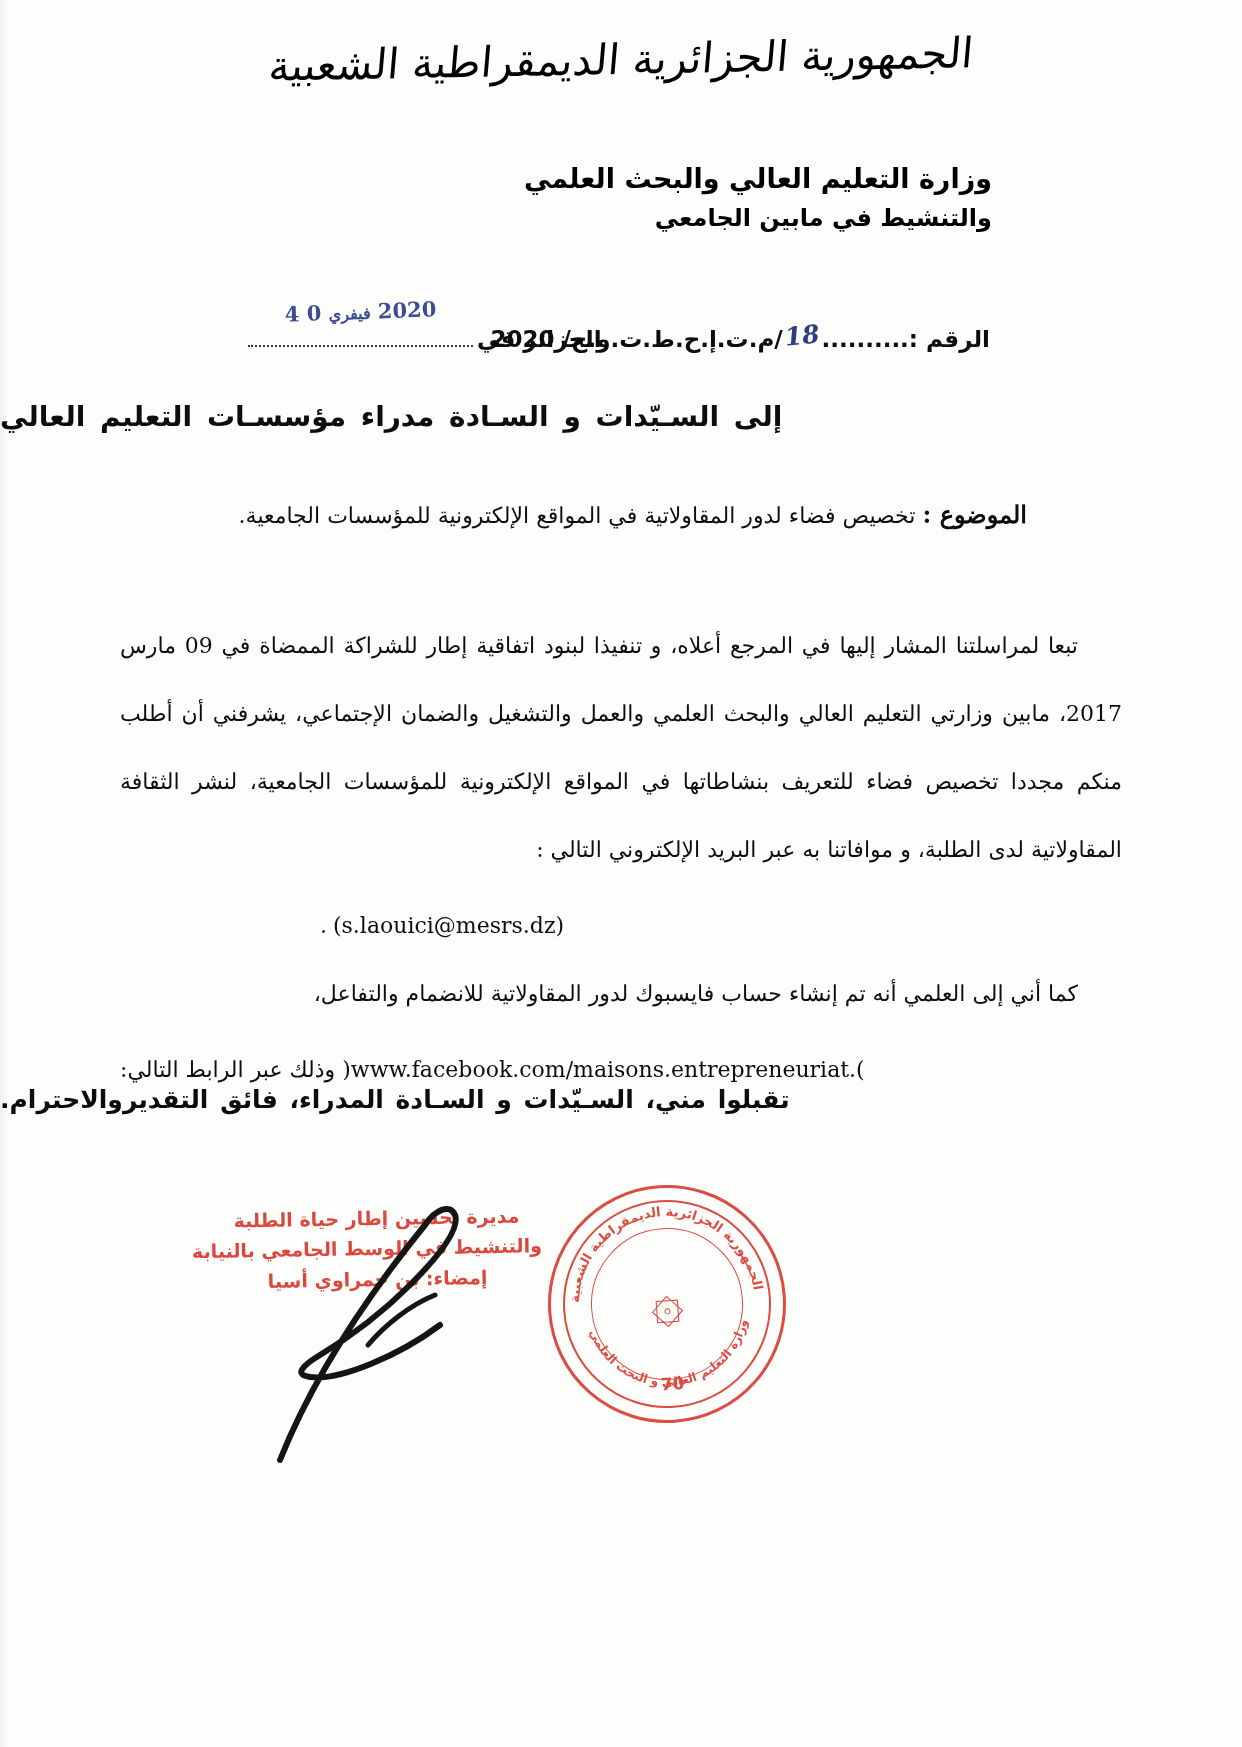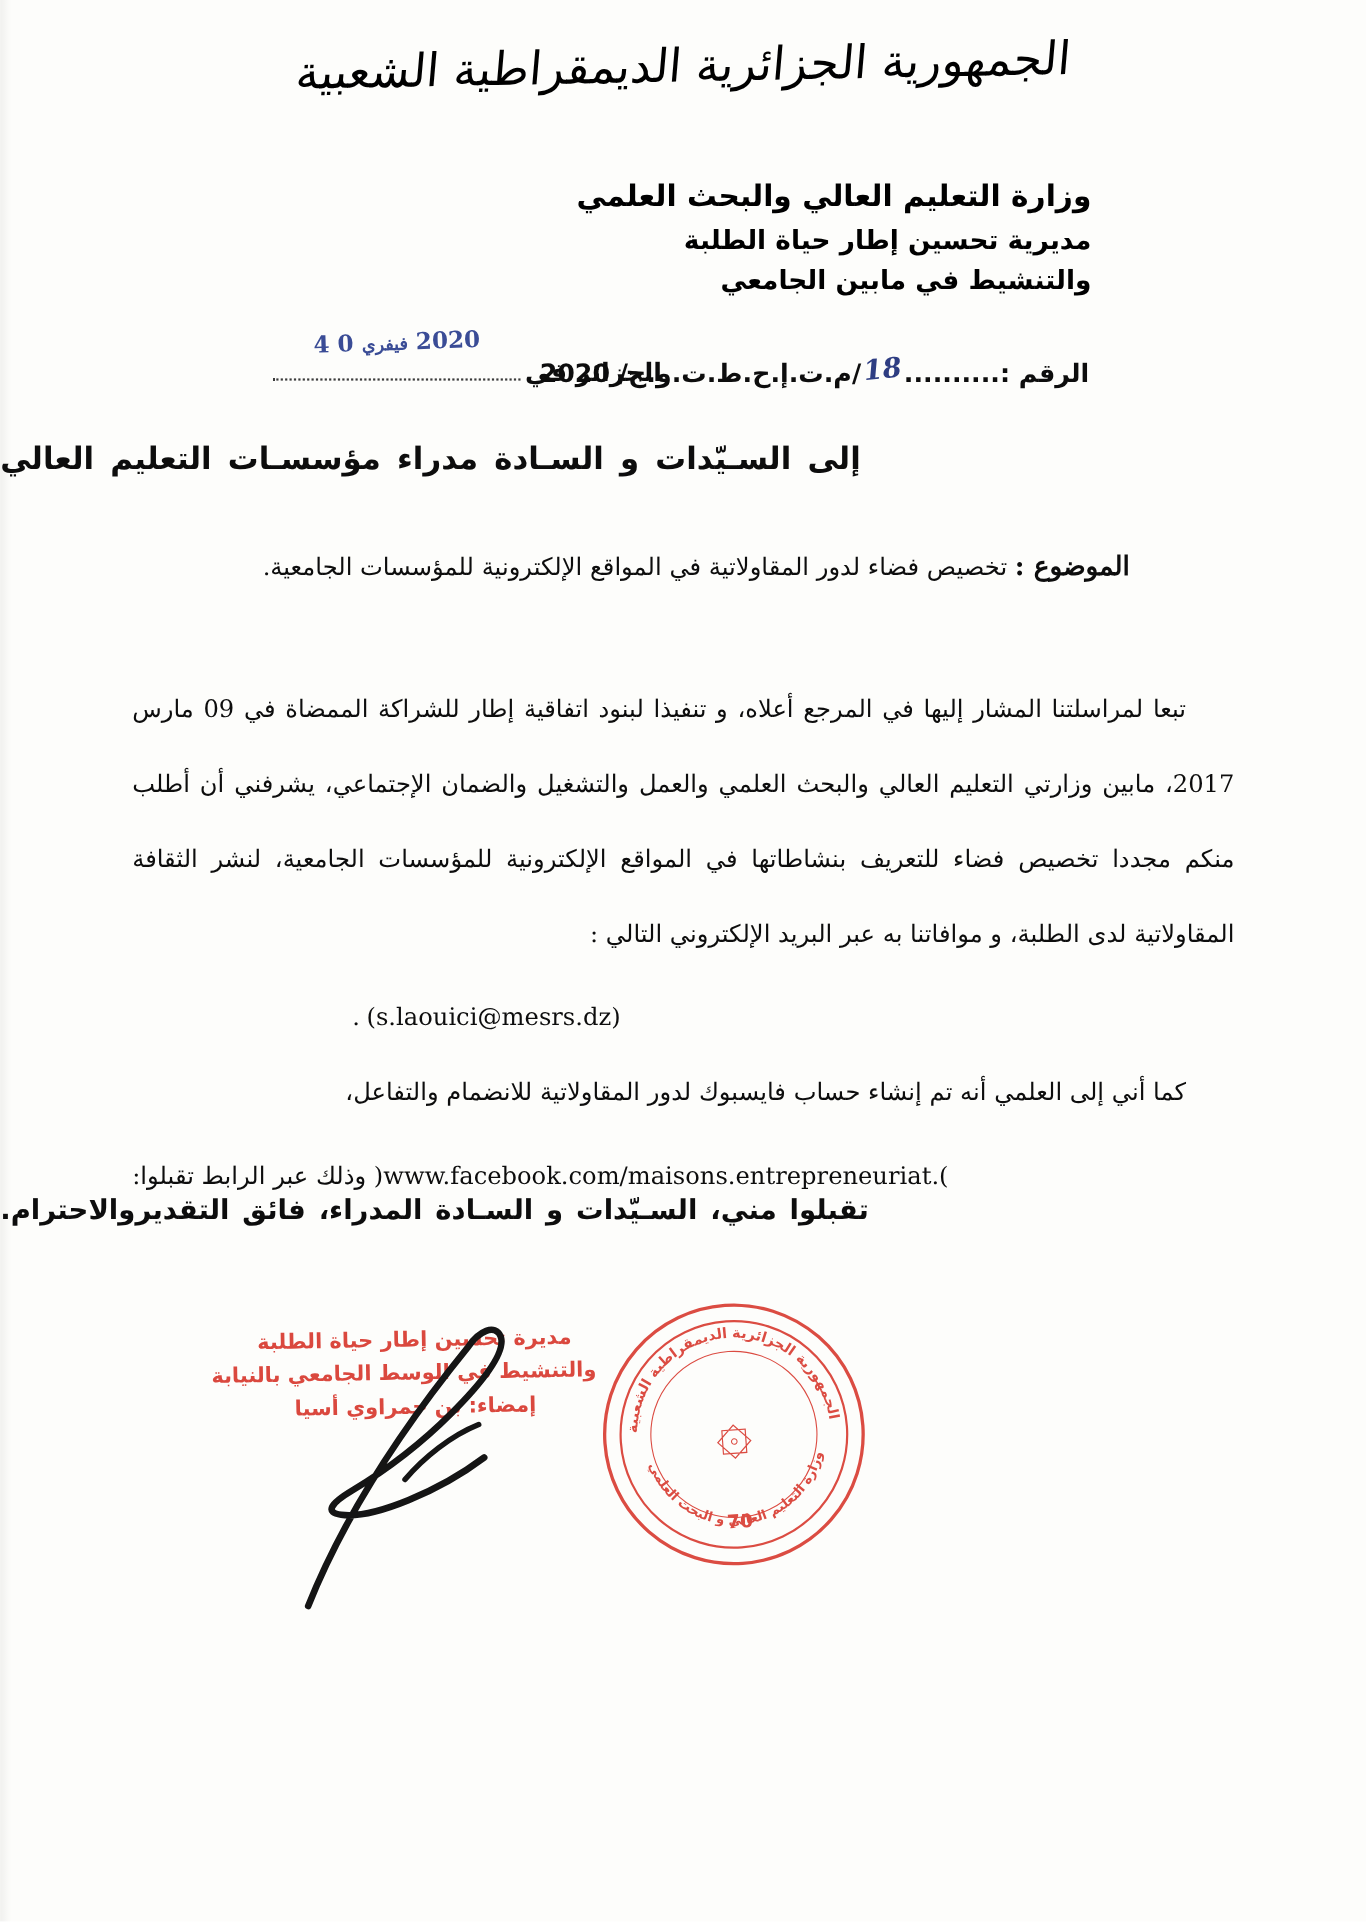--- a/index.html
+++ b/index.html
@@ -304,21 +304,20 @@
 <body>
 
 <div class="page">
 
   <div class="scan-edge-left"></div>
 
   <div class="republic-header">الجمهورية الجزائرية الديمقراطية الشعبية</div>
 
   <div class="ministry-block">
     <div class="ministry-line-1">وزارة التعليم العالي والبحث العلمي</div>
-    <div class="ministry-line-2">مديرية تحسين إطار حياة الطلبة</div>
     <div class="ministry-line-3">والتنشيط في مابين الجامعي</div>
   </div>
 
   <div class="ref-row">
 
     <div class="ref-number">
       <span>الرقم :</span><span class="dots-lead">..........</span><span class="handwrite-num">18</span><span>/م.ت.إ.ح.ط.ت.و.ج/ 2020</span>
     </div>
 
     <div class="date-line">
@@ -347,21 +346,21 @@
     <p class="body-para indent">تبعا لمراسلتنا المشار إليها في المرجع أعلاه، و تنفيذا لبنود اتفاقية إطار للشراكة الممضاة في 09 مارس 2017، مابين وزارتي التعليم العالي والبحث العلمي والعمل والتشغيل والضمان الإجتماعي، يشرفني أن أطلب منكم مجددا  تخصيص فضاء للتعريف بنشاطاتها في المواقع الإلكترونية للمؤسسات الجامعية، لنشر الثقافة المقاولاتية لدى الطلبة، و موافاتنا به عبر البريد الإلكتروني التالي :</p>
 
     <p class="email-line">
       <span class="dot-pre">.</span><span>(s.laouici@mesrs.dz)</span>
     </p>
 
     <p class="body-para indent">كما أني إلى العلمي أنه تم إنشاء حساب فايسبوك لدور المقاولاتية للانضمام والتفاعل،</p>
 
     <p class="fb-line">
       <span>).</span><span class="fb-url">www.facebook.com/maisons.entrepreneuriat</span><span>(</span>
-      <span>وذلك عبر الرابط تقبلوا:</span>
+      <span>وذلك عبر الرابط التالي:</span>
     </p>
   </div>
 
   <div class="closing">تقبلوا مني، السـيّدات و السـادة المدراء، فائق التقديروالاحترام.</div>
 
   <div class="sig-area">
 
     <div class="red-stamp-text">
       <div class="rs-line">مديرة تحسين إطار حياة الطلبة</div>
       <div class="rs-line">والتنشيط في الوسط الجامعي بالنيابة</div>

